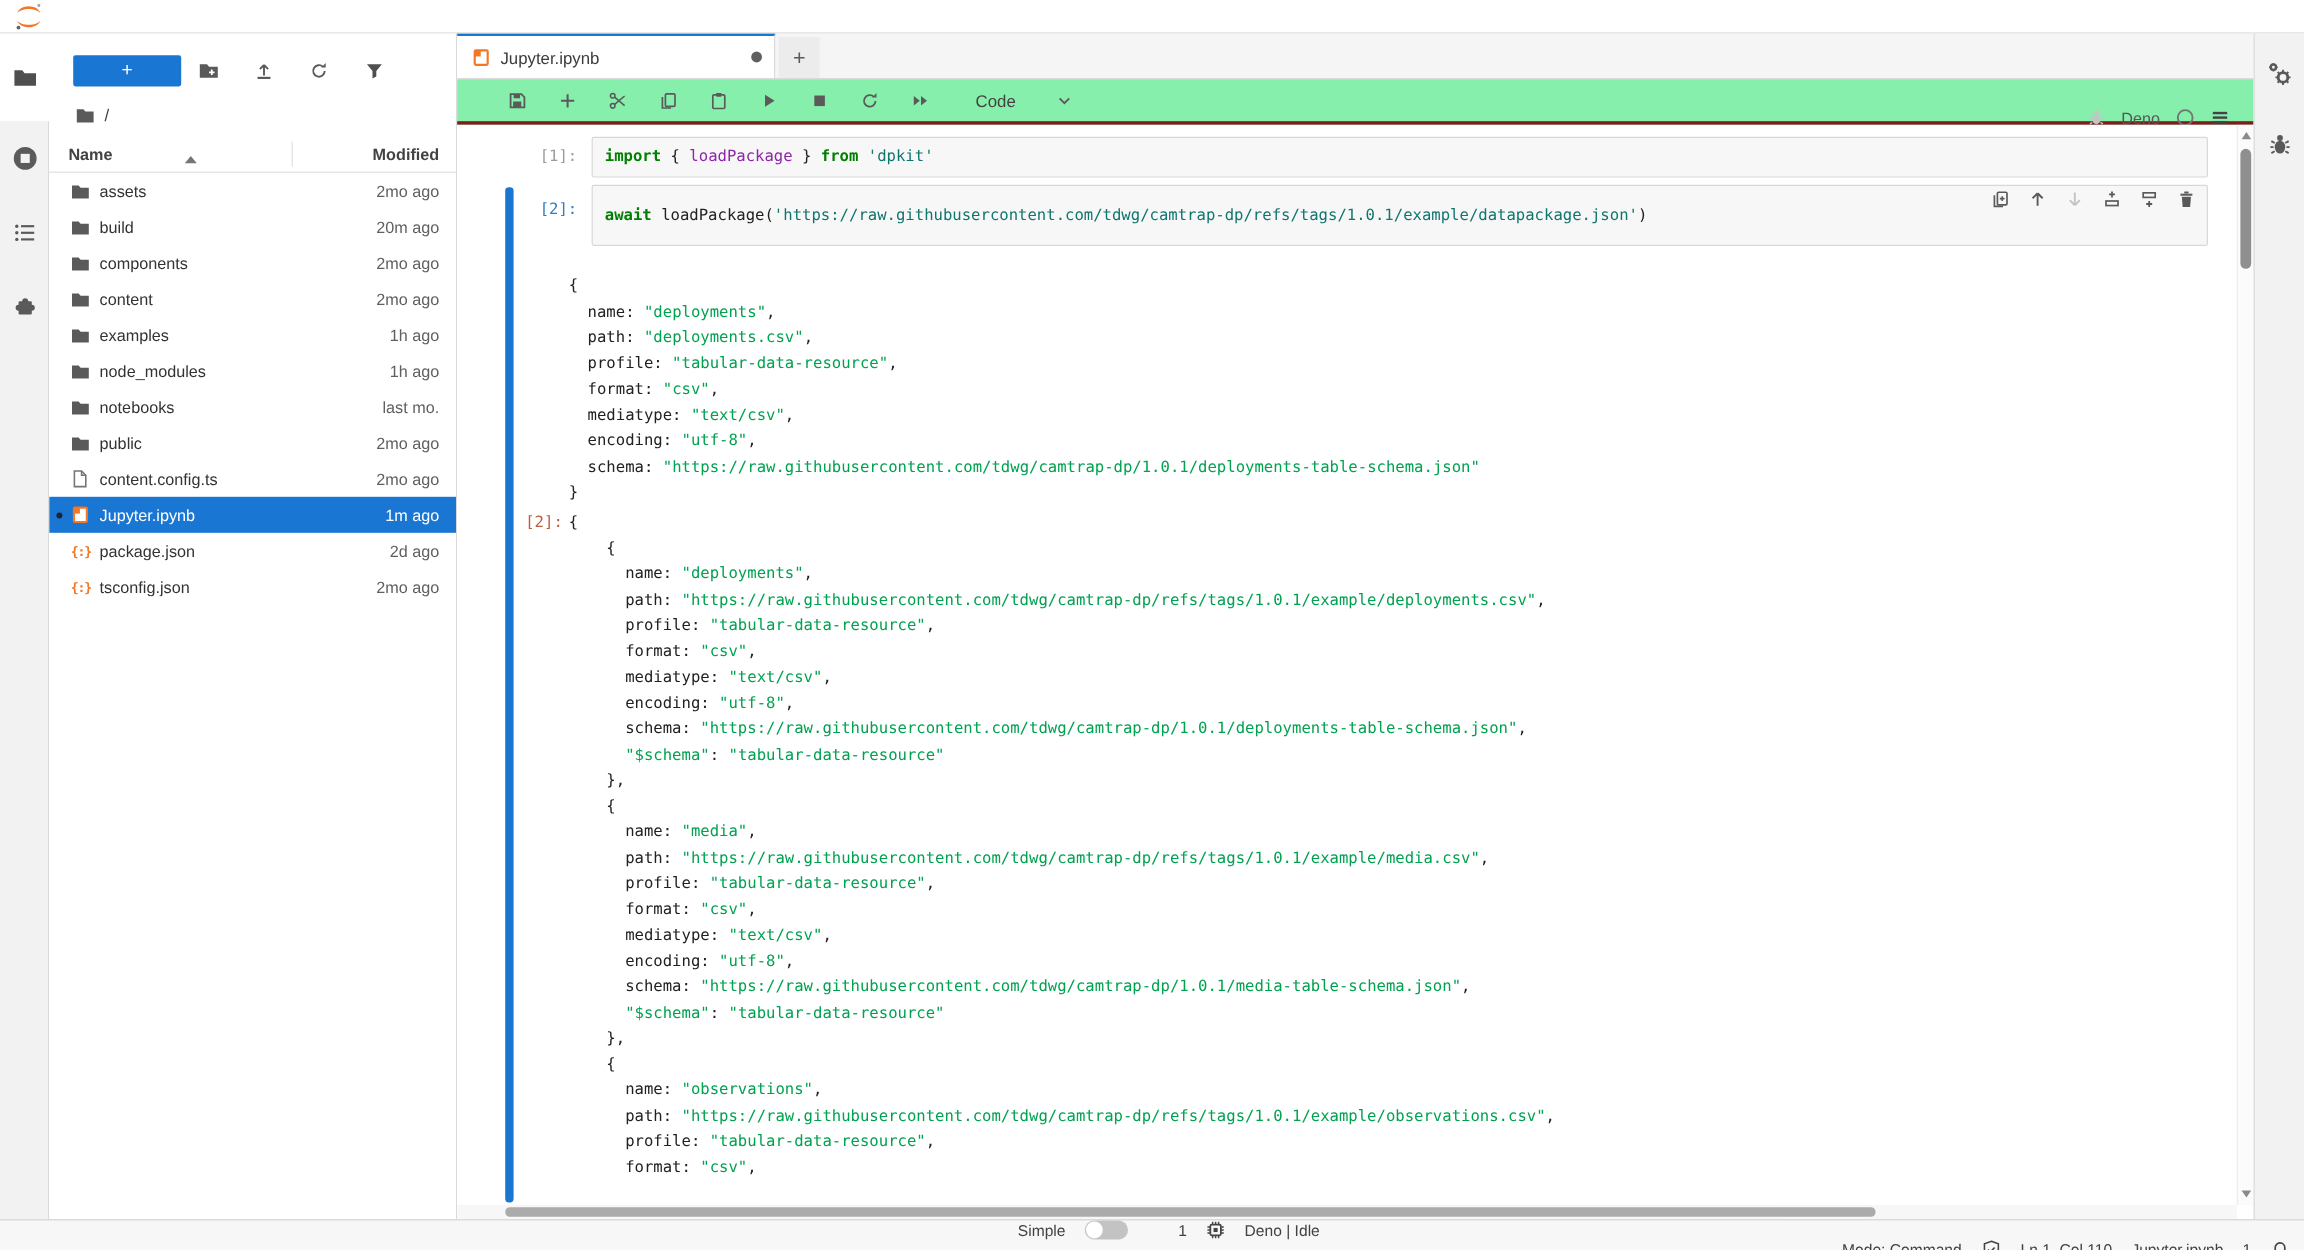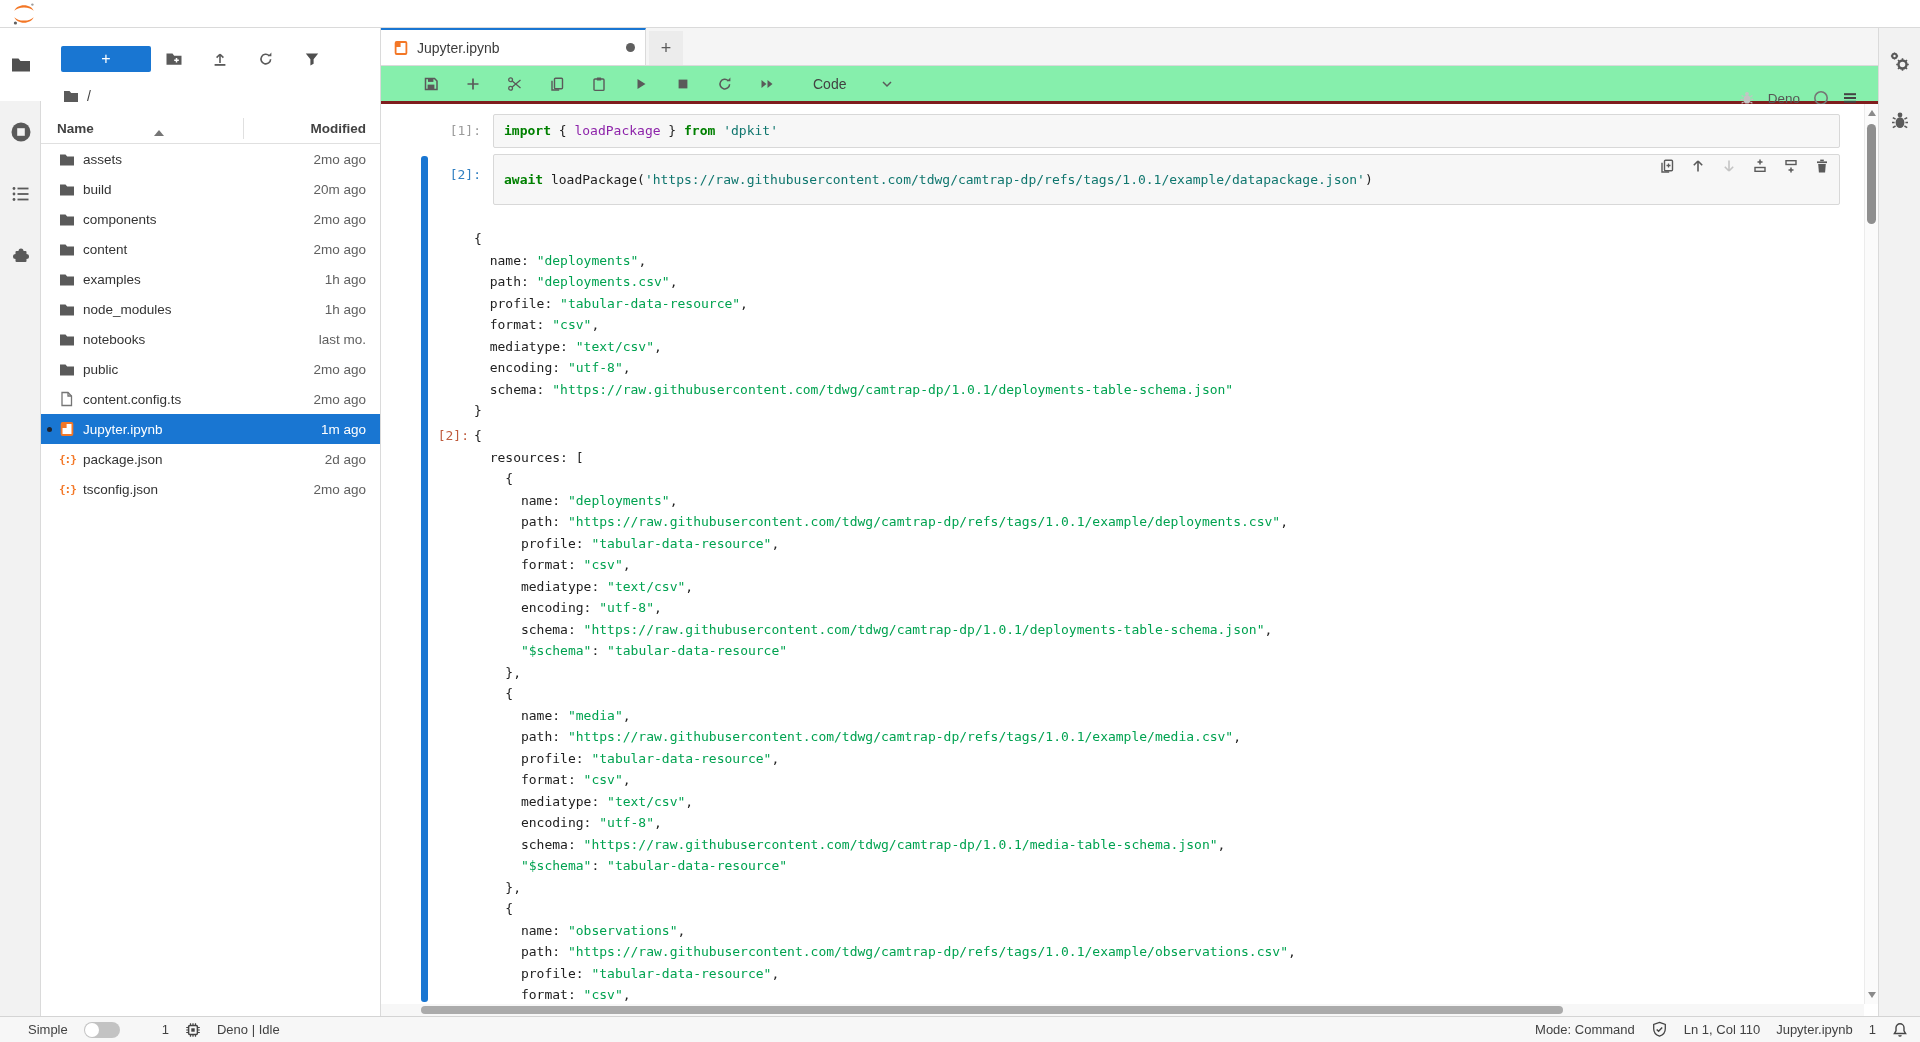--- a/index.html
+++ b/index.html
@@ -110,21 +110,21 @@
   .vscroll .arr.up { top:6px; border-bottom:6px solid #8a8a8a; }
   .vscroll .arr.down { bottom:6px; border-top:6px solid #8a8a8a; }
   .vscroll .thumb { position:absolute; left:2px; width:9px; top:20px; height:100px; background:#8f8f8f;
                     border-radius:5px; }
   .hscroll { position:absolute; left:0; right:14px; bottom:0; height:12px; background:#f7f7f7; }
   .hscroll .thumb { position:absolute; left:40px; width:1142px; top:2px; height:8px; background:#ababab;
                     border-radius:4px; }
 
   
   #statusbar { position:absolute; left:0; right:0; bottom:0; height:26px; background:#f7f7f7;
-               border-top:1px solid #d4d4d4; display:flex; align-items:center; font-size:13px; color:#424242; }
+               border-top:1px solid #d4d4d4; display:flex; align-items:center; font-size:13px; color:#424242;flex-direction:column; }
   #statusbar .left { display:flex; align-items:center; gap:16px; padding-left:28px; }
   #statusbar .right { margin-left:auto; display:flex; align-items:center; gap:16px; padding-right:12px; }
   .toggle { width:36px; height:16px; border-radius:8px; background:#c3c3c3; position:relative; cursor:pointer; }
   .toggle .knob { position:absolute; left:1px; top:1px; width:14px; height:14px; border-radius:50%; background:#fff; }
   .sb-count { margin-left:26px; }
 </style>
 </head>
 <body>
 
 <div id="root">
@@ -535,21 +535,20 @@
               <div class="cline"><span class="tk-p">  encoding: </span><span class="tk-g">"utf-8"</span><span class="tk-p">,</span></div>
               <div class="cline"><span class="tk-p">  schema: </span><span class="tk-g">"https://raw.githubusercontent.com/tdwg/camtrap-dp/1.0.1/deployments-table-schema.json"</span></div>
               <div class="cline"><span class="tk-p">}</span></div>
             </div>
         </div>
 
         <div class="out-block" style="top:321px;height:577px;">
           <div class="out-prompt">[2]:</div>
           <div class="out-lines">
               <div class="cline"><span class="tk-p">{</span></div>
-              <div class="cline"><span class="tk-p">  resources: [</span></div>
               <div class="cline"><span class="tk-p">    {</span></div>
               <div class="cline"><span class="tk-p">      name: </span><span class="tk-g">"deployments"</span><span class="tk-p">,</span></div>
               <div class="cline"><span class="tk-p">      path: </span><span class="tk-g">"https://raw.githubusercontent.com/tdwg/camtrap-dp/refs/tags/1.0.1/example/deployments.csv"</span><span class="tk-p">,</span></div>
               <div class="cline"><span class="tk-p">      profile: </span><span class="tk-g">"tabular-data-resource"</span><span class="tk-p">,</span></div>
               <div class="cline"><span class="tk-p">      format: </span><span class="tk-g">"csv"</span><span class="tk-p">,</span></div>
               <div class="cline"><span class="tk-p">      mediatype: </span><span class="tk-g">"text/csv"</span><span class="tk-p">,</span></div>
               <div class="cline"><span class="tk-p">      encoding: </span><span class="tk-g">"utf-8"</span><span class="tk-p">,</span></div>
               <div class="cline"><span class="tk-p">      schema: </span><span class="tk-g">"https://raw.githubusercontent.com/tdwg/camtrap-dp/1.0.1/deployments-table-schema.json"</span><span class="tk-p">,</span></div>
               <div class="cline"><span class="tk-p">      </span><span class="tk-g">"$schema"</span><span class="tk-p">: </span><span class="tk-g">"tabular-data-resource"</span></div>
               <div class="cline"><span class="tk-p">    },</span></div>

